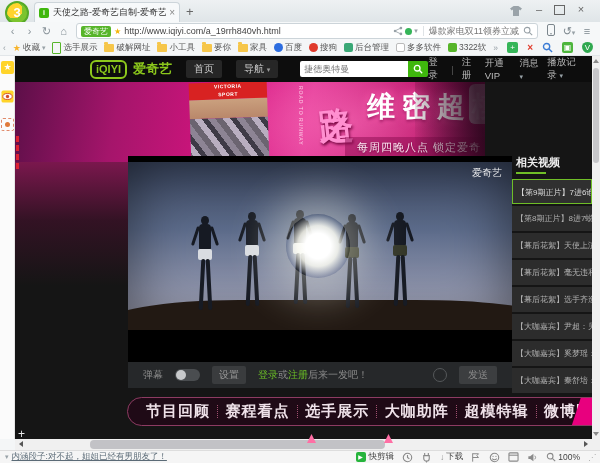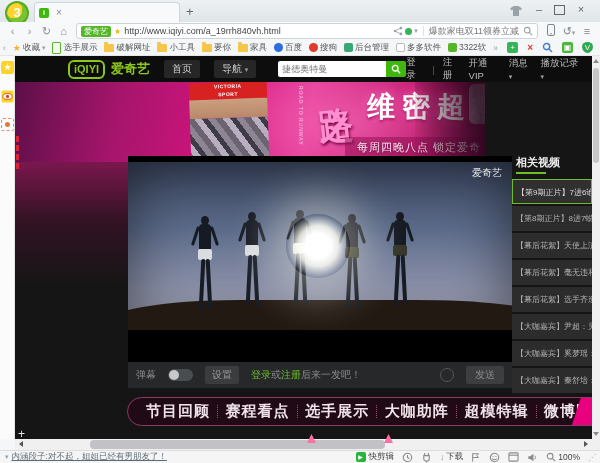--- a/index.html
+++ b/index.html
@@ -49,21 +49,21 @@
   .ext{width:11px;height:11px;border-radius:2px;font-size:8px;line-height:11px;text-align:center;color:#fff;flex:none;}
   
   .strip{position:absolute;left:0;top:56px;width:15px;height:383px;background:#fbfbfb;border-right:1px solid #e5e5e5;box-sizing:border-box;}
   .sstar{position:absolute;left:1px;top:5px;width:13px;height:13px;background:#ffd42a;border-radius:2px;color:#fff;font-size:9px;text-align:center;line-height:13px;}
   .seye{position:absolute;left:1px;top:34px;}
   .scap{position:absolute;left:1px;top:62px;width:11px;height:11px;border:1px dashed #e08a6a;border-radius:2px;}
   .scap::after{content:"";position:absolute;left:3px;top:3px;width:5px;height:5px;border-radius:50%;background:#e07a3a;}
   
   .page{position:absolute;left:15px;top:56px;width:577px;height:383px;background:#151515;overflow:hidden;}
   .iqheader{position:absolute;left:0;top:0;width:577px;height:26px;background:#0d0d0d;display:flex;align-items:center;}
-  .iqlogo{margin-left:53px;border:2px solid #8cc81c;border-radius:6px;color:#8cc81c;font-weight:bold;font-size:11px;
+  .iqlogo{margin-left:75px;border:2px solid #8cc81c;border-radius:6px;color:#8cc81c;font-weight:bold;font-size:11px;
           padding:0 4px;line-height:15px;flex:none;text-align:right;}
   .iqbrand{color:#8cc81c;font-size:13px;font-weight:bold;margin-left:6px;flex:none;}
   .iqnavbtn{background:#262626;color:#ccc;font-size:10px;border-radius:2px;padding:2px 8px;margin-left:14px;flex:none;}
   .iqsearch{margin-left:22px;width:100px;height:16px;background:#fff;border-radius:2px 0 0 2px;font-size:9px;color:#999;
             padding:0 4px;border:none;outline:none;flex:none;}
   .iqsbtn{width:20px;height:16px;background:#3fb70d;border-radius:0 2px 2px 0;display:flex;align-items:center;justify-content:center;flex:none;}
   .iqlinks{margin-left:auto;display:flex;align-items:center;gap:8px;color:#bbb;font-size:9.5px;padding-right:10px;}
   .iqsep{color:#555;}
   
   .banner{position:absolute;left:0;top:26px;width:470px;height:80px;overflow:hidden;
@@ -105,21 +105,21 @@
   .m-armL{left:2px;transform:rotate(18deg);}
   .m-armR{right:2px;transform:rotate(-18deg);}
   .m-shorts{position:absolute;left:6px;top:33px;width:14px;height:11px;border-radius:2px;}
   .light .m-shorts{background:#d9dce1;}
   .dark .m-shorts{background:#343729;}
   .m-legL,.m-legR{position:absolute;top:43px;width:4px;height:51px;background:#171b24;border-radius:2px;}
   .m-legL{left:8px;transform:rotate(3deg);}
   .m-legR{left:15px;transform:rotate(-3deg);}
   
   .danmu{position:absolute;left:0;bottom:0;width:384px;height:26px;background:#26282a;display:flex;align-items:center;
-         font-size:10px;color:#8a8a8a;padding:0 8px;box-sizing:border-box;gap:12px;}
+         font-size:10px;color:#8a8a8a;padding:0 15px;box-sizing:border-box;gap:12px;}
   .toggle{width:25px;height:12px;border-radius:7px;background:#4a4d50;position:relative;flex:none;}
   .toggle::before{content:"";position:absolute;left:1px;top:1px;width:10px;height:10px;border-radius:50%;background:#c7c9cb;}
   .setbtn{background:#3a3c3e;border-radius:2px;padding:2px 7px;color:#9a9a9a;flex:none;}
   .gl{color:#6bbe26;}
   .emoji{width:12px;height:12px;border:1px solid #55585a;border-radius:50%;margin-left:auto;flex:none;}
   .sendbtn{background:#3c3e40;border-radius:2px;padding:2px 9px;color:#8a8a8a;flex:none;}
   
   .related{position:absolute;left:497px;top:96px;width:80px;z-index:3;}
   .rhead{color:#eee;font-size:11px;font-weight:bold;padding:3px 12px 2px 4px;}
   .rline{width:30px;height:2px;background:#6fbe27;margin:0 0 5px 4px;}
@@ -159,20 +159,21 @@
 </style>
 </head>
 <body>
 
 <div id="screen">
 
   <div class="titlebar">
     <div class="blogo">3</div>
     <div class="tab">
       <span class="favicon">i</span>
+      <span class="tab-title">天使之路-爱奇艺自制-爱奇艺</span>
       <span class="tab-close">×</span>
     </div>
     <div class="newtab">+</div>
     <div class="wctl" style="right:72px;top:6px;">
         <div class="shirt"></div>
       </div>
     <div class="wctl" style="right:52px;">–</div>
     <div class="wctl" style="right:32px;">
         <div class="maxbox"></div>
       </div>

